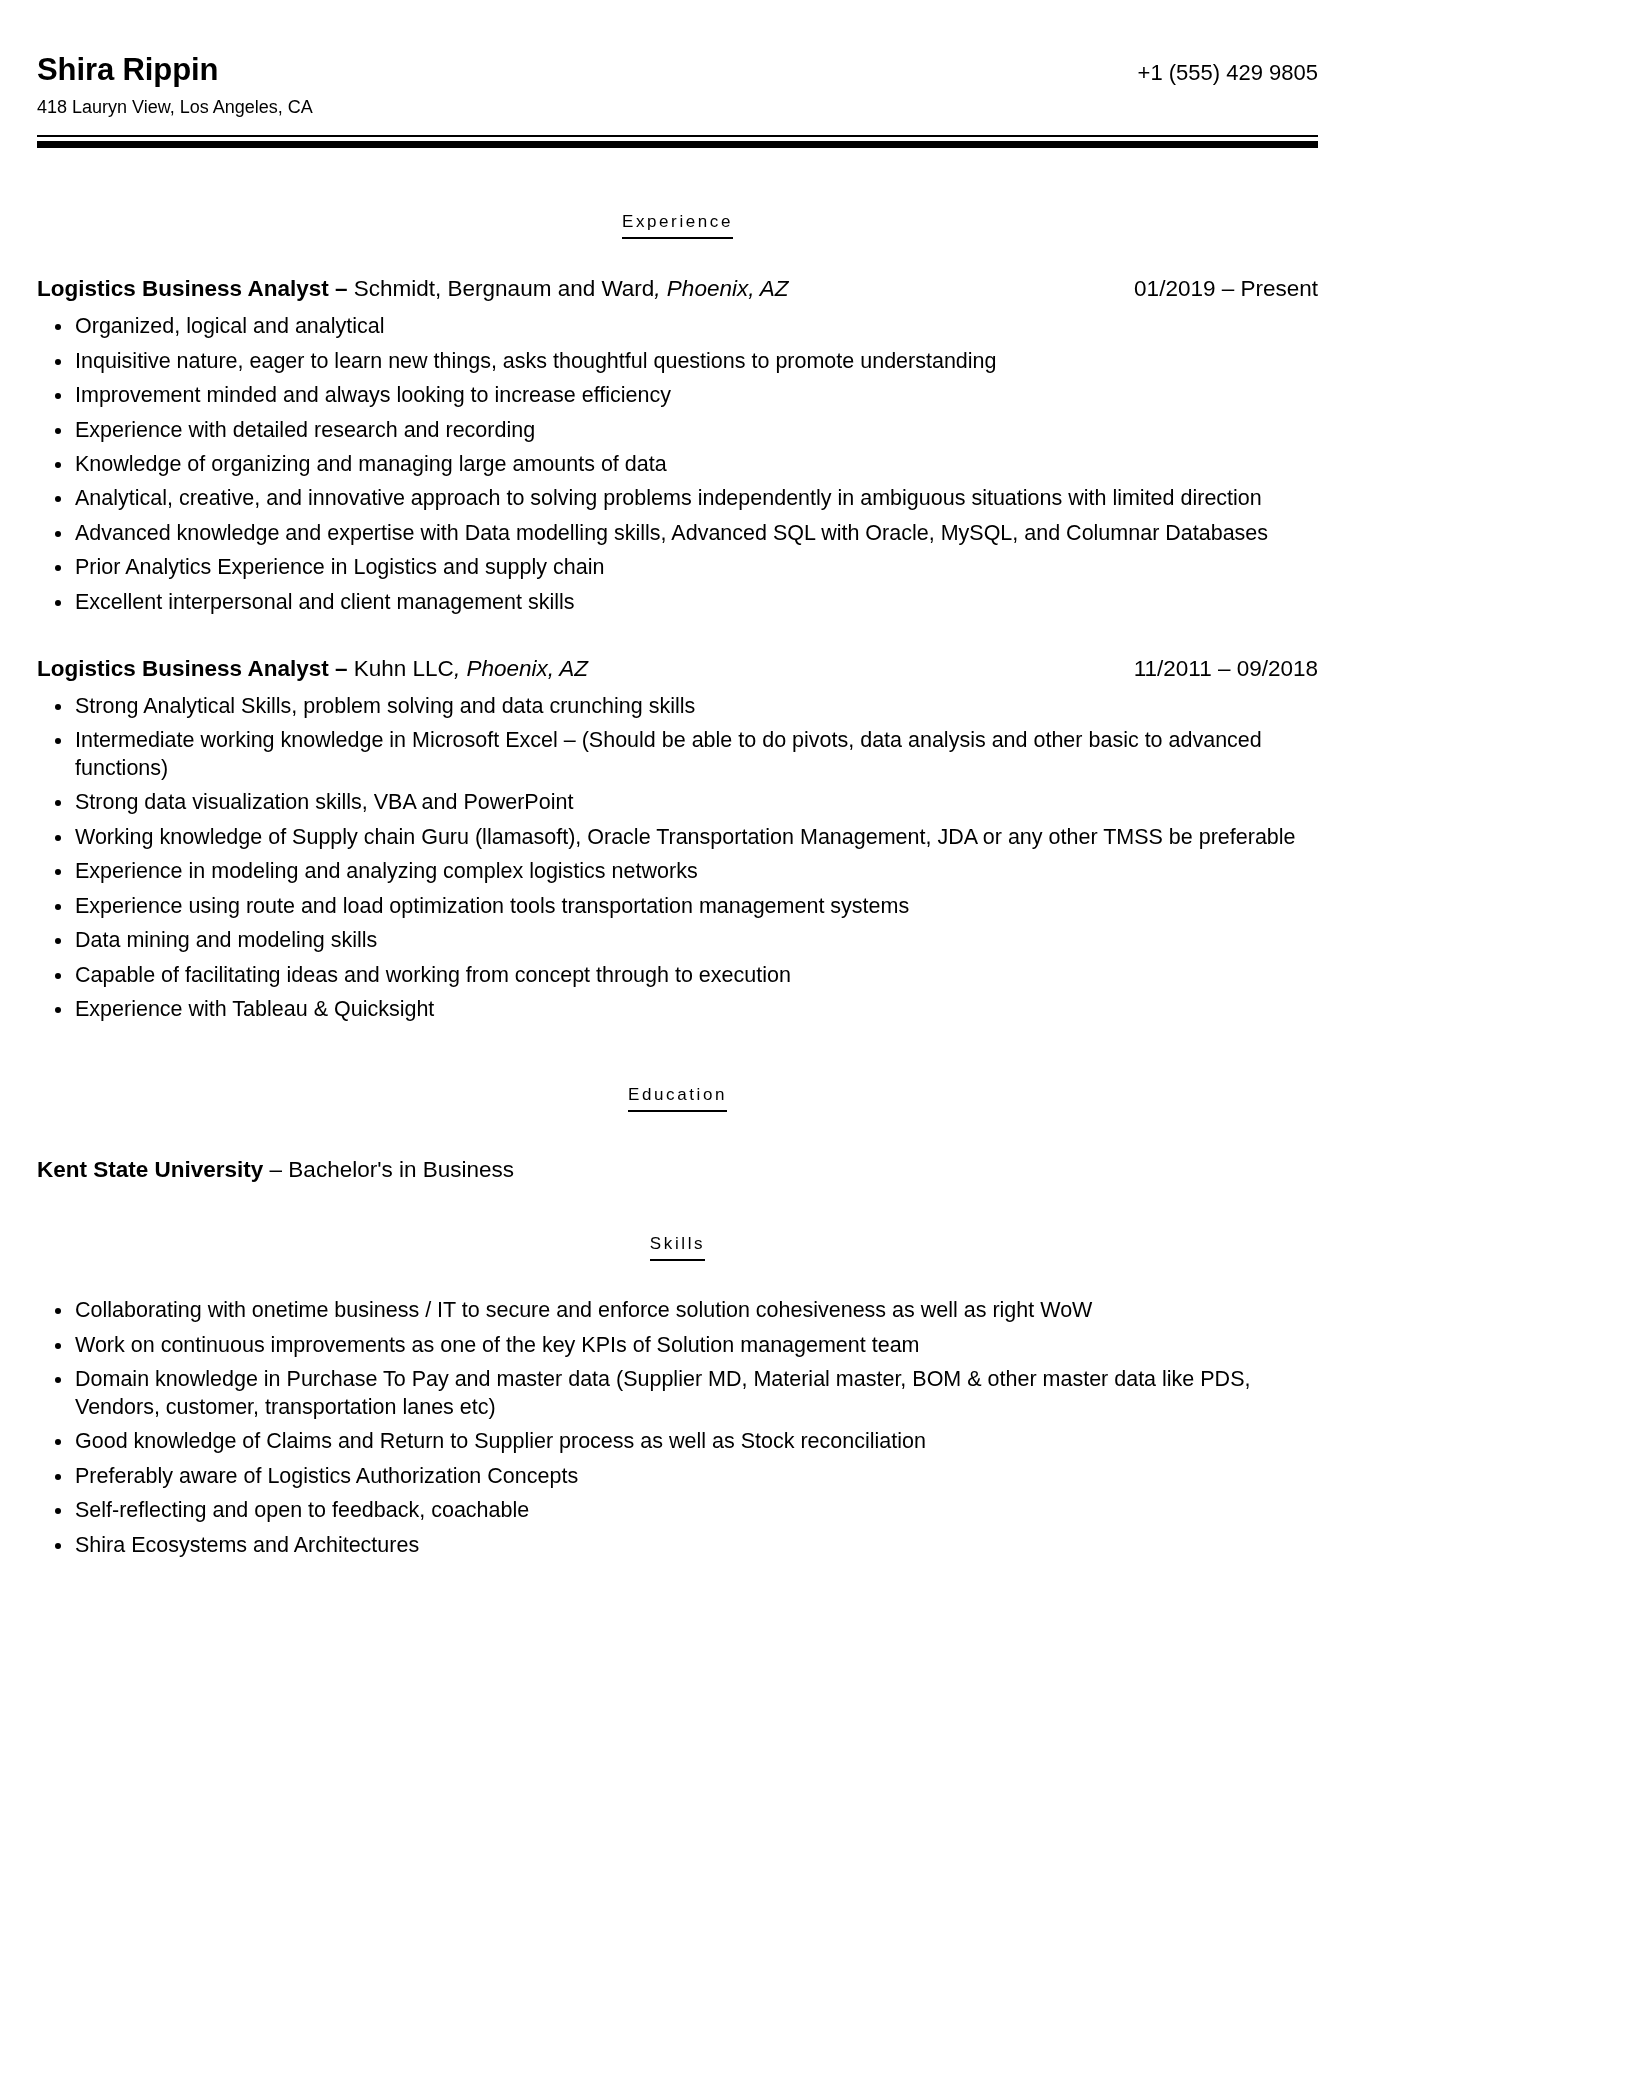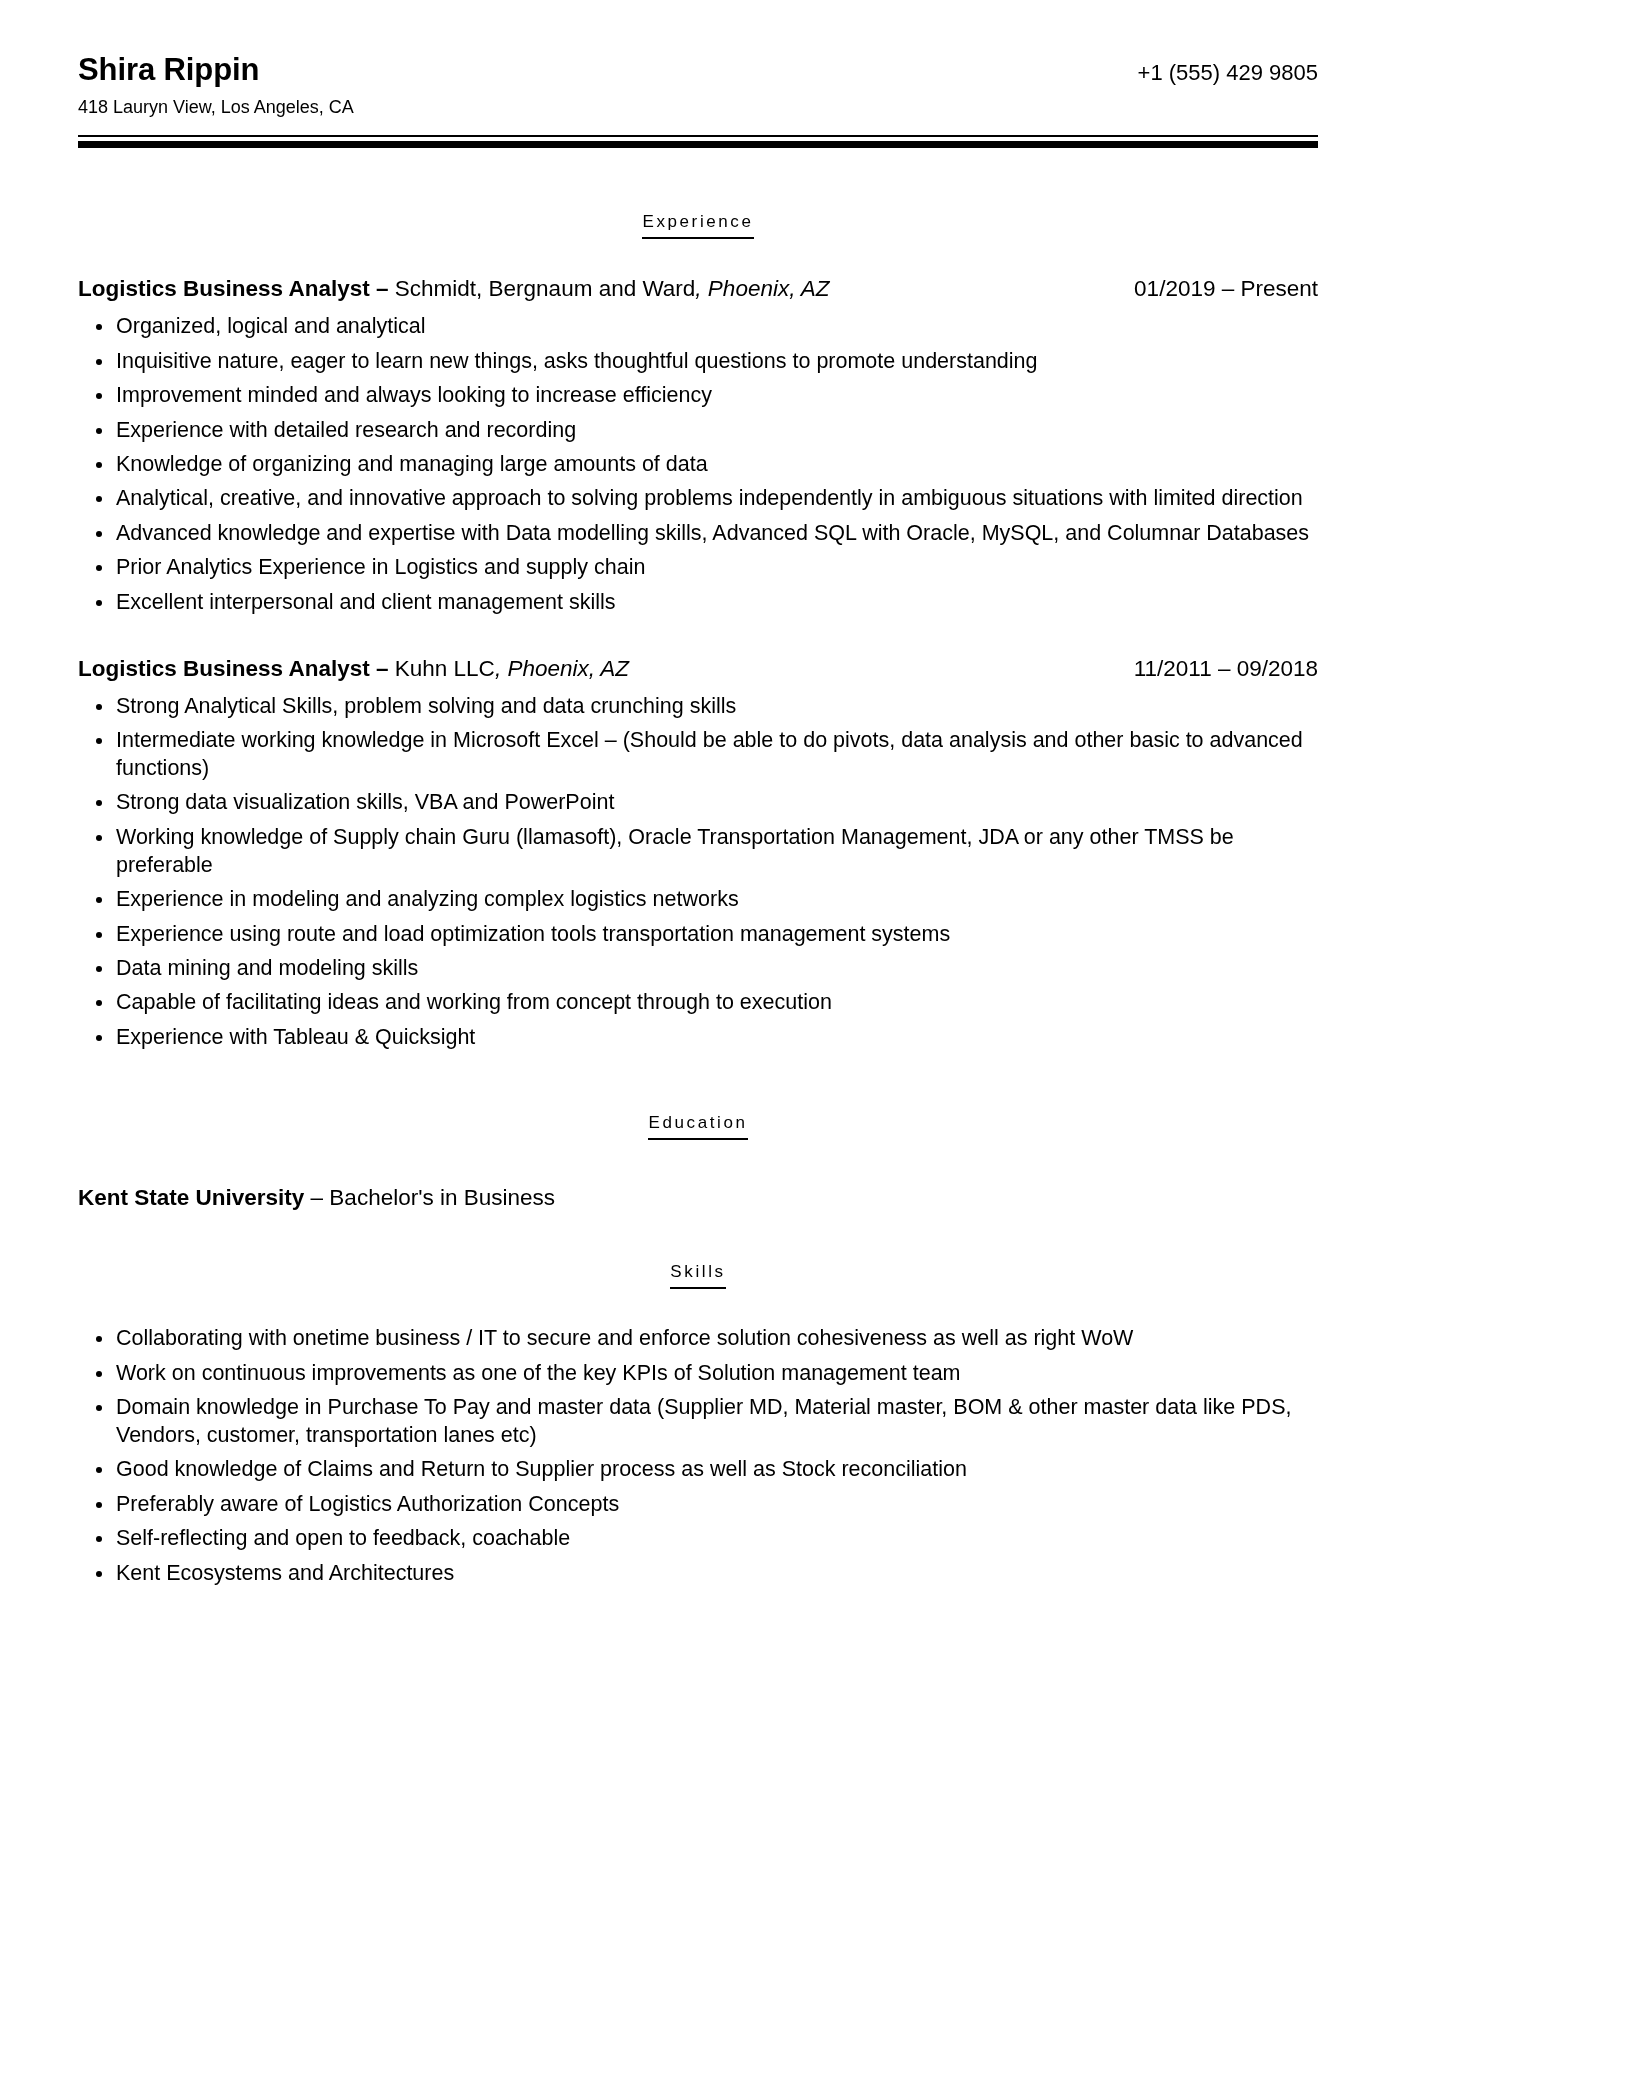--- a/index.html
+++ b/index.html
@@ -11,21 +11,21 @@
     width: 1632px;
     min-height: 2098px;
     font-family: "Liberation Sans", sans-serif;
     color: #000000;
     -webkit-font-smoothing: antialiased;
   }
   .page {
     width: 1380px;
     min-height: 2098px;
     box-sizing: border-box;
-    padding: 52px 62px 40px 78px;
+    padding: 52px 62px 40px 37px;
     background: #ffffff;
     position: relative;
   }
 
   
   .masthead {
     padding-bottom: 10px;
   }
   .masthead-top {
     display: flex;
@@ -220,16 +220,16 @@
     <span class="heading-text">Skills</span>
   </div>
 
   <ul class="bullets skills-bullets">
     <li>Collaborating with onetime business / IT to secure and enforce solution cohesiveness as well as right WoW</li>
     <li>Work on continuous improvements as one of the key KPIs of Solution management team</li>
     <li>Domain knowledge in Purchase To Pay and master data (Supplier MD, Material master, BOM &amp; other master data like PDS, Vendors, customer, transportation lanes etc)</li>
     <li>Good knowledge of Claims and Return to Supplier process as well as Stock reconciliation</li>
     <li>Preferably aware of Logistics Authorization Concepts</li>
     <li>Self-reflecting and open to feedback, coachable</li>
-    <li>Kent Ecosystems and Architectures</li>
+    <li>Shira Ecosystems and Architectures</li>
   </ul>
 
 </div>
 
 </body></html>

